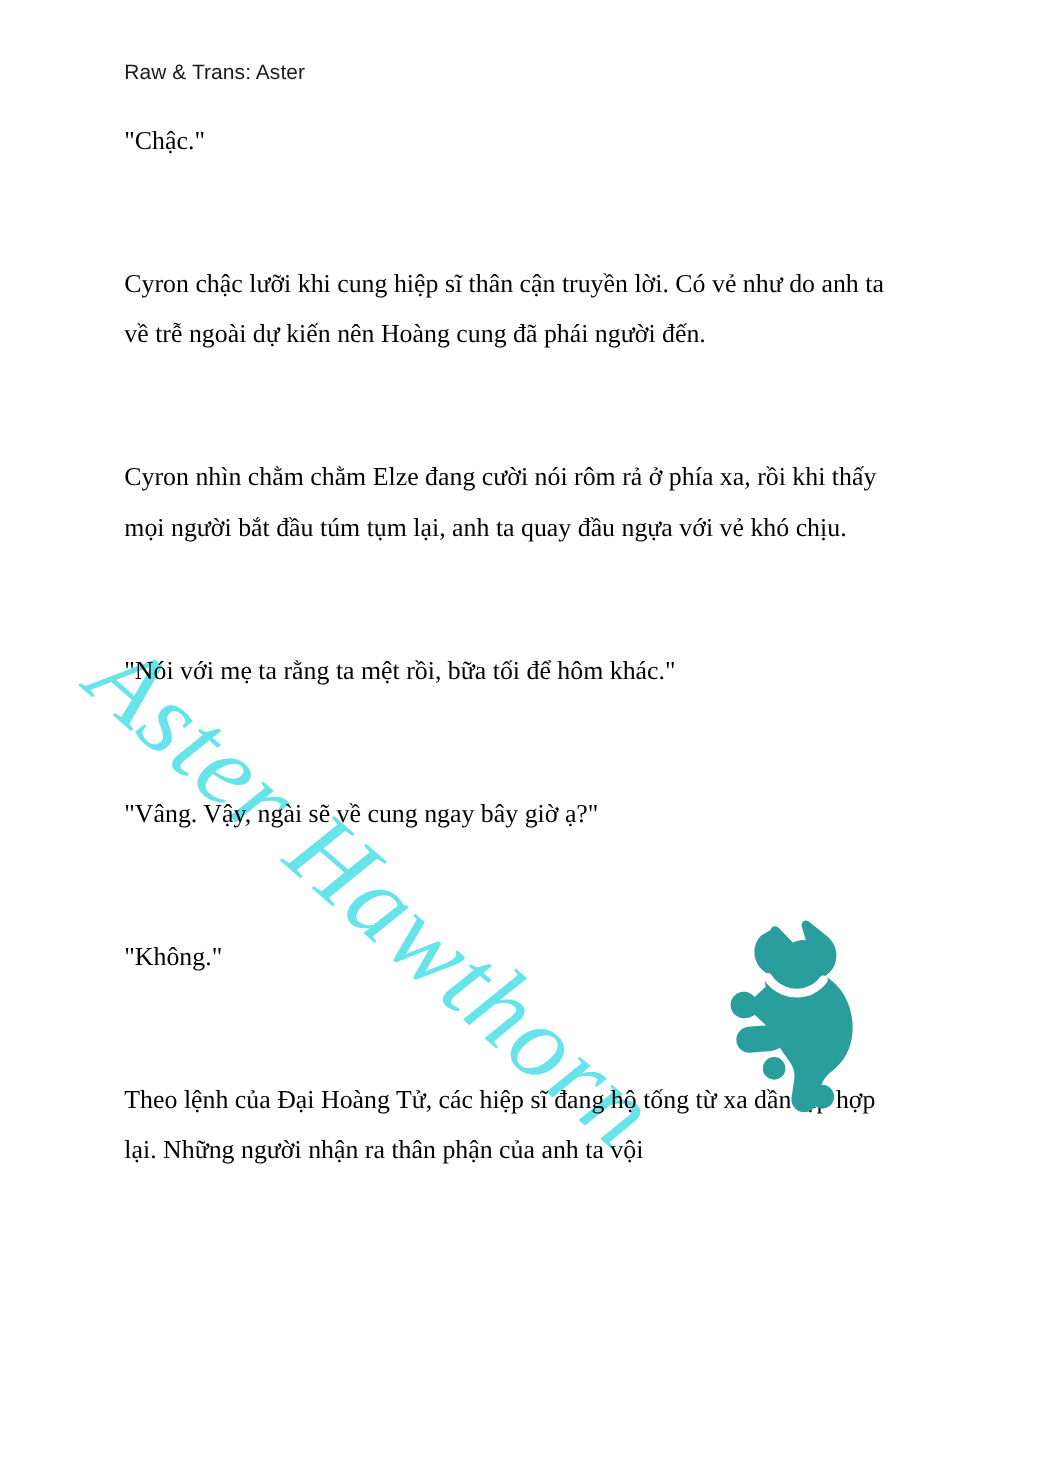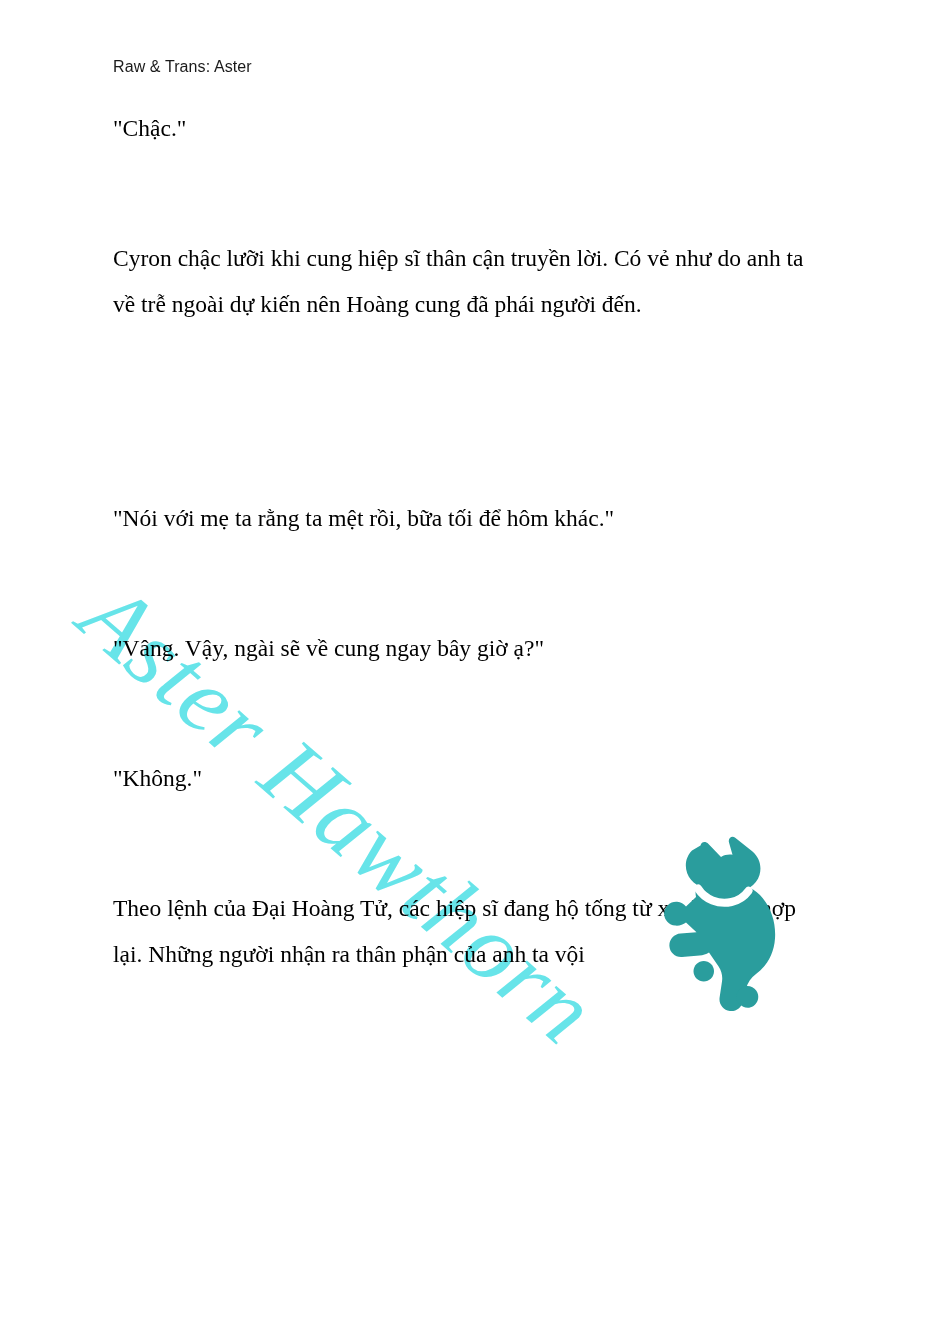--- a/index.html
+++ b/index.html
@@ -18,21 +18,21 @@
     background: #ffffff;
     overflow: hidden;
   }
 
   
   #page-header {
     position: absolute;
     left: 113px;
     top: 58px;
     font-family: "Liberation Sans", "DejaVu Sans", sans-serif;
-    font-size: 16px;
+    font-size: 19px;
     line-height: 18px;
     letter-spacing: 0.1px;
     color: #1a1a1a;
     white-space: nowrap;
   }
 
   
   #content {
     position: absolute;
     left: 113px;
@@ -104,20 +104,21 @@
   </div>
 
   <div id="content">
 
     <p class="para">"Chậc."</p>
     <div class="gap-1"></div>
 
     <p class="para">Cyron chậc lưỡi khi cung hiệp sĩ thân cận truyền lời. Có vẻ như do anh ta về trễ ngoài dự kiến nên Hoàng cung đã phái người đến.</p>
     <div class="gap-2"></div>
 
+    <p class="para">Cyron nhìn chằm chằm Elze đang cười nói rôm rả ở phía xa, rồi khi thấy mọi người bắt đầu túm tụm lại, anh ta quay đầu ngựa với vẻ khó chịu.</p>
     <div class="gap-3"></div>
 
     <p class="para">"Nói với mẹ ta rằng ta mệt rồi, bữa tối để hôm khác."</p>
     <div class="gap-4"></div>
 
     <p class="para">"Vâng. Vậy, ngài sẽ về cung ngay bây giờ ạ?"</p>
     <div class="gap-5"></div>
 
     <p class="para">"Không."</p>
     <div class="gap-6"></div>

